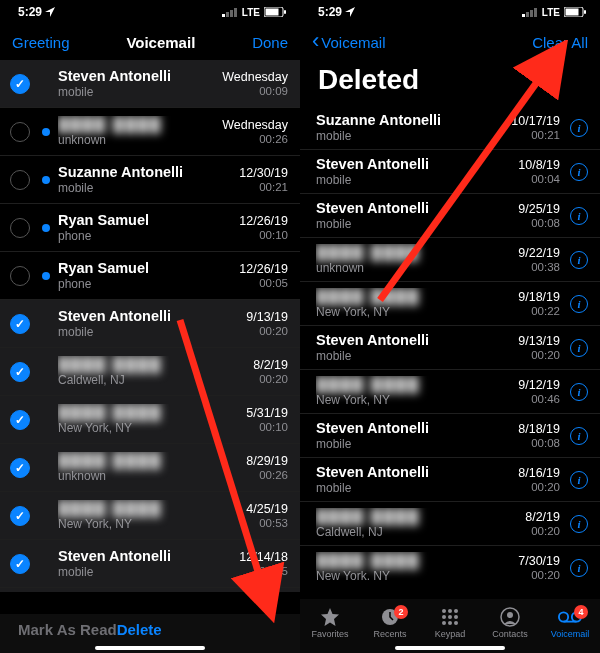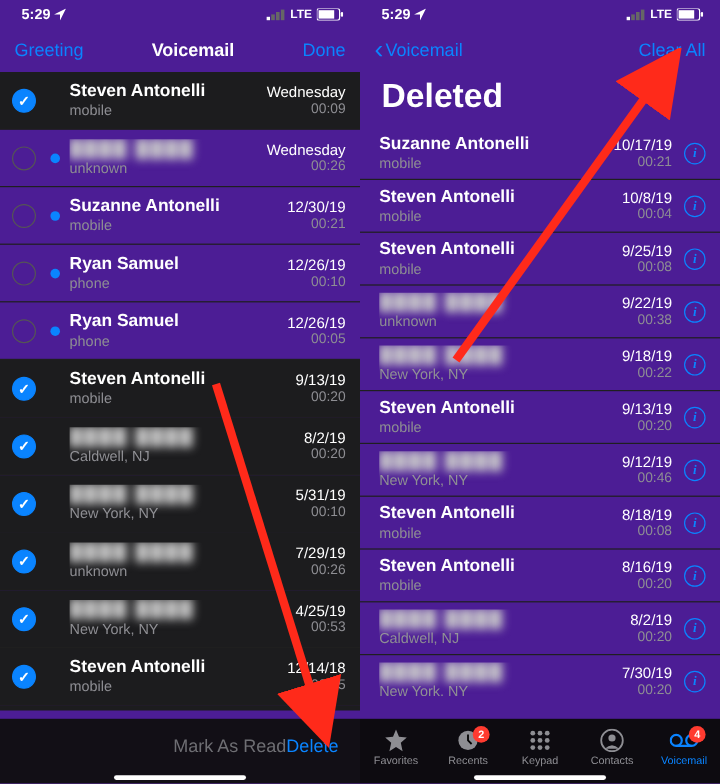--- a/index.html
+++ b/index.html
@@ -8,21 +8,21 @@
     font-family: -apple-system, "Helvetica Neue", Arial, sans-serif;
     width: 600px;
     height: 653px;
     overflow: hidden;
     display: flex;
     position: relative;
   }
   .screen {
     width: 300px;
     height: 653px;
-    background: #4c1d95;
+    background: #000000;
     position: relative;
     overflow: hidden;
   }
   .status-bar {
     height: 24px;
     display: flex;
     justify-content: space-between;
     align-items: center;
     padding: 0 14px 0 18px;
     color: #fff;
@@ -104,25 +104,26 @@
     font-size: 11px; font-weight: 700;
     margin-left: 10px; flex-shrink: 0;
   }
   .blurred .row-name {
     filter: blur(4px);
     color: #ccc;
     letter-spacing: 2px;
   }
   .toolbar {
     position: absolute; bottom: 0; left: 0; right: 0;
-    height: 54px;
+    height: 39px;
     background: rgba(15,15,15,0.95);
-    display: flex; justify-content: flex-end; align-items: center;
+    display: flex; justify-content: flex-start; align-items: center;
     padding: 0 18px 8px 18px;
     font-size: 15px;
+    font-weight: bold;
   }
   .toolbar .disabled { color: #6e6e73; }
   .toolbar .link { color: #0a84ff; }
   .home-ind {
     position: absolute; bottom: 3px; left: 50%;
     transform: translateX(-50%);
     width: 110px; height: 4px; border-radius: 2px;
     background: #fff;
   }
   .tabbar {
@@ -285,21 +286,21 @@
         </div>
       </div>
       <div class="row sel blurred">
         <div class="checkbox checked"></div>
         <div class="unread-dot hidden"></div>
         <div class="row-main">
           <div class="row-name">████ ████</div>
           <div class="row-sub">unknown</div>
         </div>
         <div class="row-right">
-          <div class="row-date">7/29/19</div>
+          <div class="row-date">8/29/19</div>
           <div class="row-dur">00:26</div>
         </div>
       </div>
       <div class="row sel blurred">
         <div class="checkbox checked"></div>
         <div class="unread-dot hidden"></div>
         <div class="row-main">
           <div class="row-name">████ ████</div>
           <div class="row-sub">New York, NY</div>
         </div>

